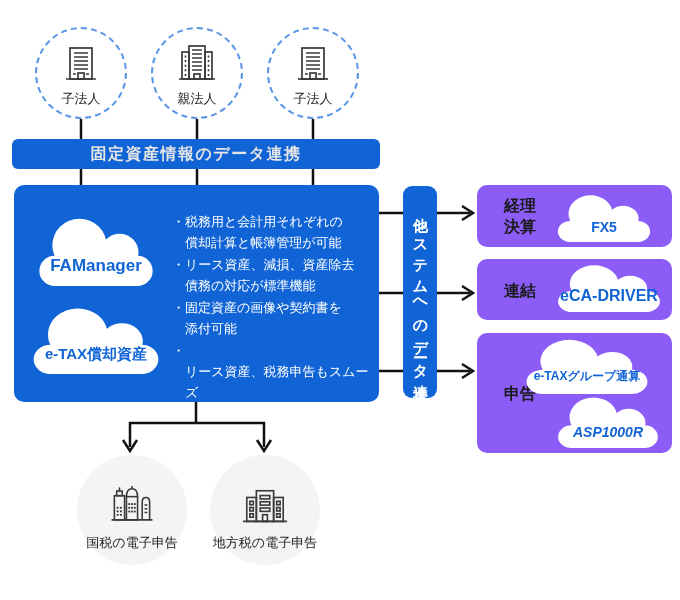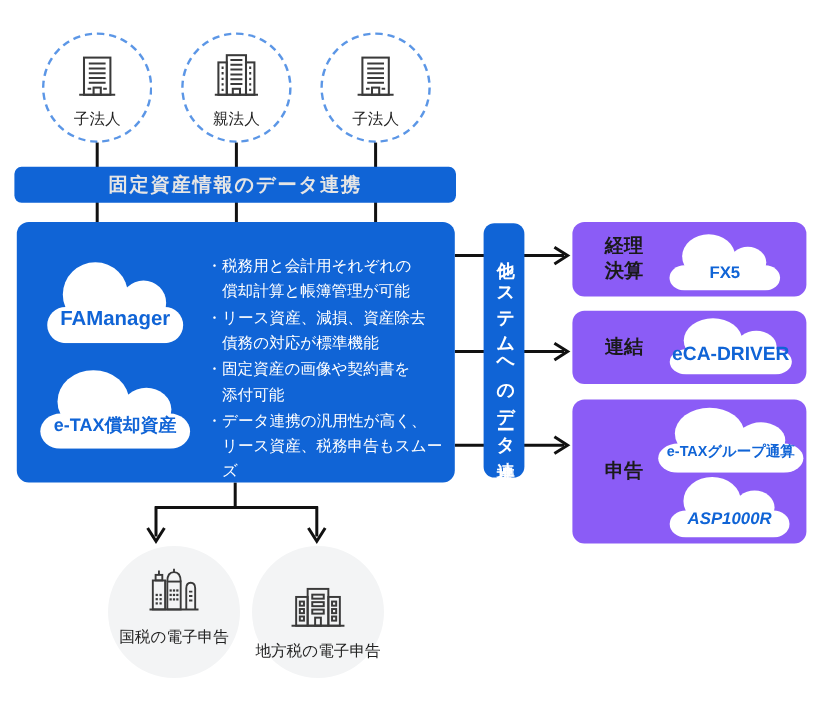--- a/index.html
+++ b/index.html
@@ -169,21 +169,21 @@
     <div class="feature">
       <span class="dot">・</span>
       <span class="ftext"><span>リース資産、減損、資産除去</span><br><span>債務の対応が標準機能</span></span>
     </div>
     <div class="feature">
       <span class="dot">・</span>
       <span class="ftext"><span>固定資産の画像や契約書を</span><br><span>添付可能</span></span>
     </div>
     <div class="feature">
       <span class="dot">・</span>
-      <span class="ftext"><span>データ連携の汎用性が高く、</span><br><span>リース資産、税務申告もスムーズ</span></span>
+      <span class="ftext"><br><span>リース資産、税務申告もスムーズ</span></span>
     </div>
   </div>
 
   <div class="vbar">
     <span>他システムへのデータ連携</span>
   </div>
 
   <div class="sys-box sys-accounting">
     <span class="sys-label">経理決算</span>
   </div>
@@ -208,42 +208,42 @@
         <circle cx="36" cy="27" r="23"></circle>
         <circle cx="70" cy="33" r="16"></circle>
       </g>
     </svg>
     <span class="cl" style="bottom:7px;font-size:16px;">eCA-DRIVER</span>
   </div>
 
   <div class="sys-box sys-filing">
     <span class="sys-label">申告</span>
   </div>
-  <div class="cloud" style="left:546px;top:336px;width:126px;height:58px;">
+  <div class="cloud" style="left:524px;top:336px;width:126px;height:58px;">
     <svg class="cshape" viewBox="0 0 100 62" preserveAspectRatio="none">
       <g fill="#ffffff">
         <rect x="2" y="36" width="96" height="26" rx="13"></rect>
         <circle cx="36" cy="27" r="23"></circle>
         <circle cx="70" cy="33" r="16"></circle>
       </g>
     </svg>
     <span class="cl" style="bottom:9px;font-size:12px;">e-TAXグループ通算</span>
   </div>
   <div class="cloud" style="left:556px;top:394px;width:104px;height:54px;font-style:italic;">
     <svg class="cshape" viewBox="0 0 100 62" preserveAspectRatio="none">
       <g fill="#ffffff">
         <rect x="2" y="36" width="96" height="26" rx="13"></rect>
         <circle cx="36" cy="27" r="23"></circle>
         <circle cx="70" cy="33" r="16"></circle>
       </g>
     </svg>
     <span class="cl" style="bottom:8px;font-size:14px;">ASP1000R</span>
   </div>
 
-  <div class="bottom-circle" style="left:90px;top:455px;justify-content:center;">
+  <div class="bottom-circle" style="left:77px;top:455px;">
     <span class="ic">
       <svg class="bicon" width="56" height="52" viewBox="0 0 56 56">
         <path d="M14.5 9 V13"></path>
         <rect x="11.5" y="13" width="6" height="5"></rect>
         <rect x="9" y="18" width="11" height="26"></rect>
         <path d="M28 7.5 V10.5"></path>
         <path d="M22 19 C22 13 24 10.5 28 10.5 C32 10.5 34 13 34 19"></path>
         <rect x="22" y="19" width="12" height="25"></rect>
         <path d="M39 44 V25 C39 21.5 40.5 20 43 20 C45.5 20 47 21.5 47 25 V44"></path>
         <path d="M41.5 28 H44.5 M41.5 32 H44.5 M41.5 36 H44.5"></path>

